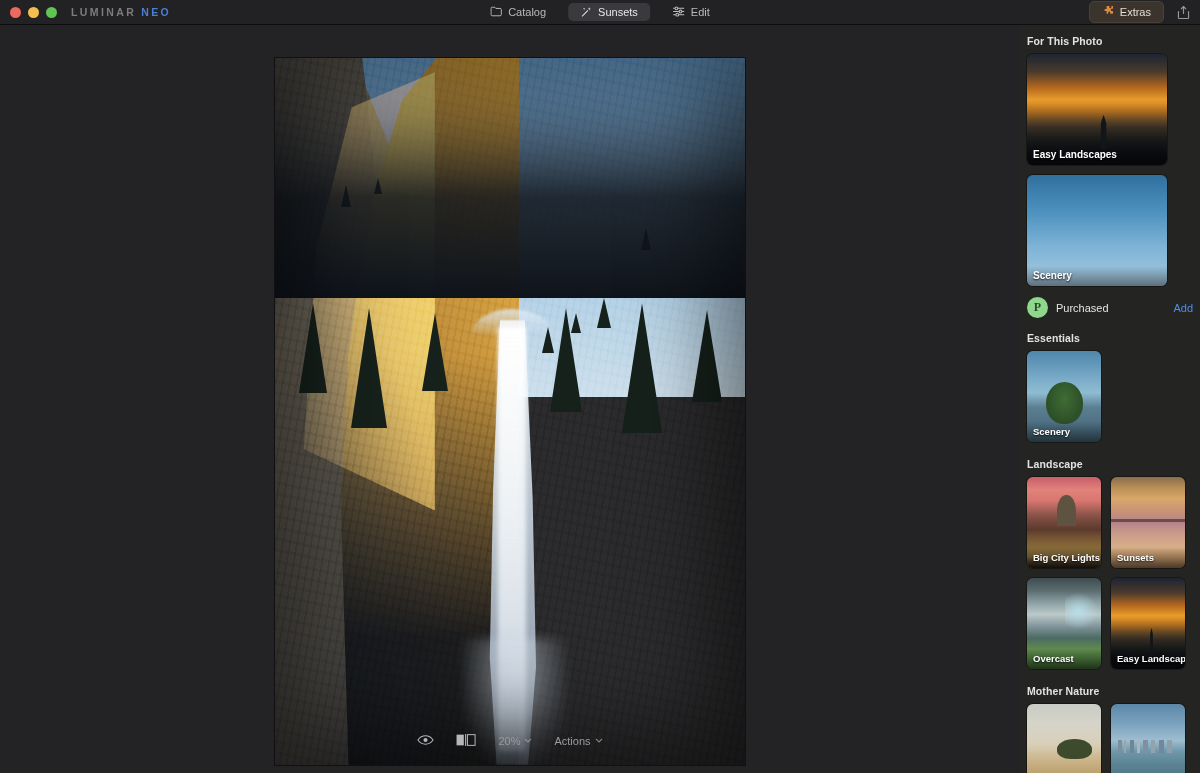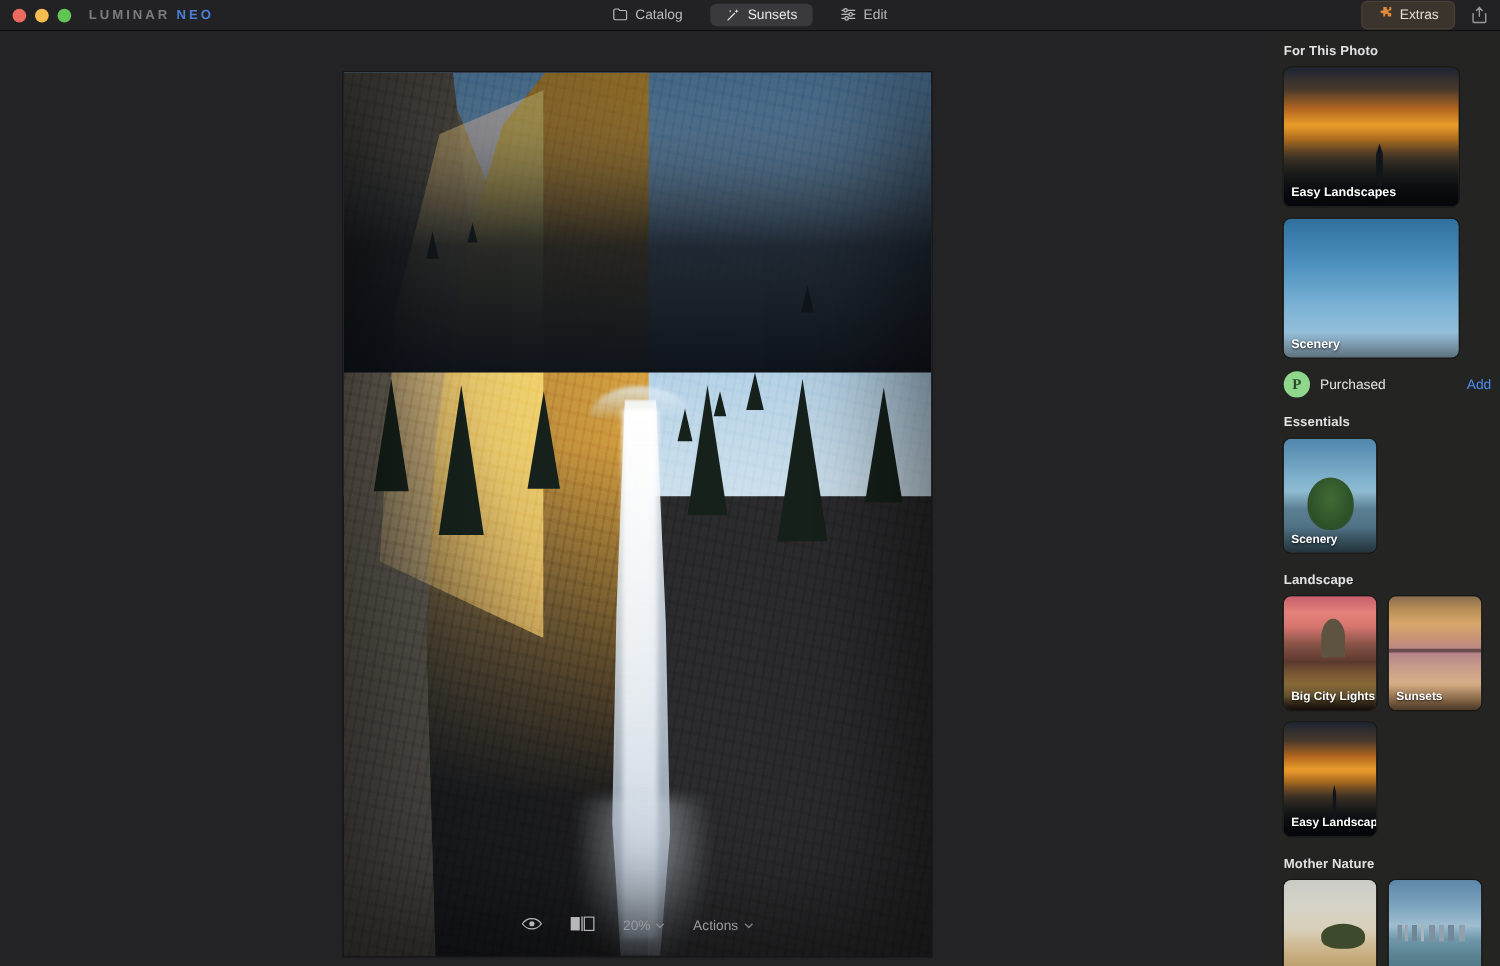--- a/index.html
+++ b/index.html
@@ -515,20 +515,24 @@
           <div class="grid">
             <div class="card">
               <div class="art art-bigcity"></div>
               <div class="cap">Big City Lights</div>
             </div>
             <div class="card">
               <div class="art art-sunsets"></div>
               <div class="cap">Sunsets</div>
             </div>
             <div class="card">
+              <div class="art art-overcast"></div>
+              <div class="cap">Overcast</div>
+            </div>
+            <div class="card">
               <div class="art art-easy"></div>
               <div class="cap">Easy Landscapes</div>
             </div>
           </div>
         </div>
 
         <div class="sec" style="margin-top:16px;">
           <div class="sec-title">Mother Nature</div>
           <div class="grid">
             <div class="card">

